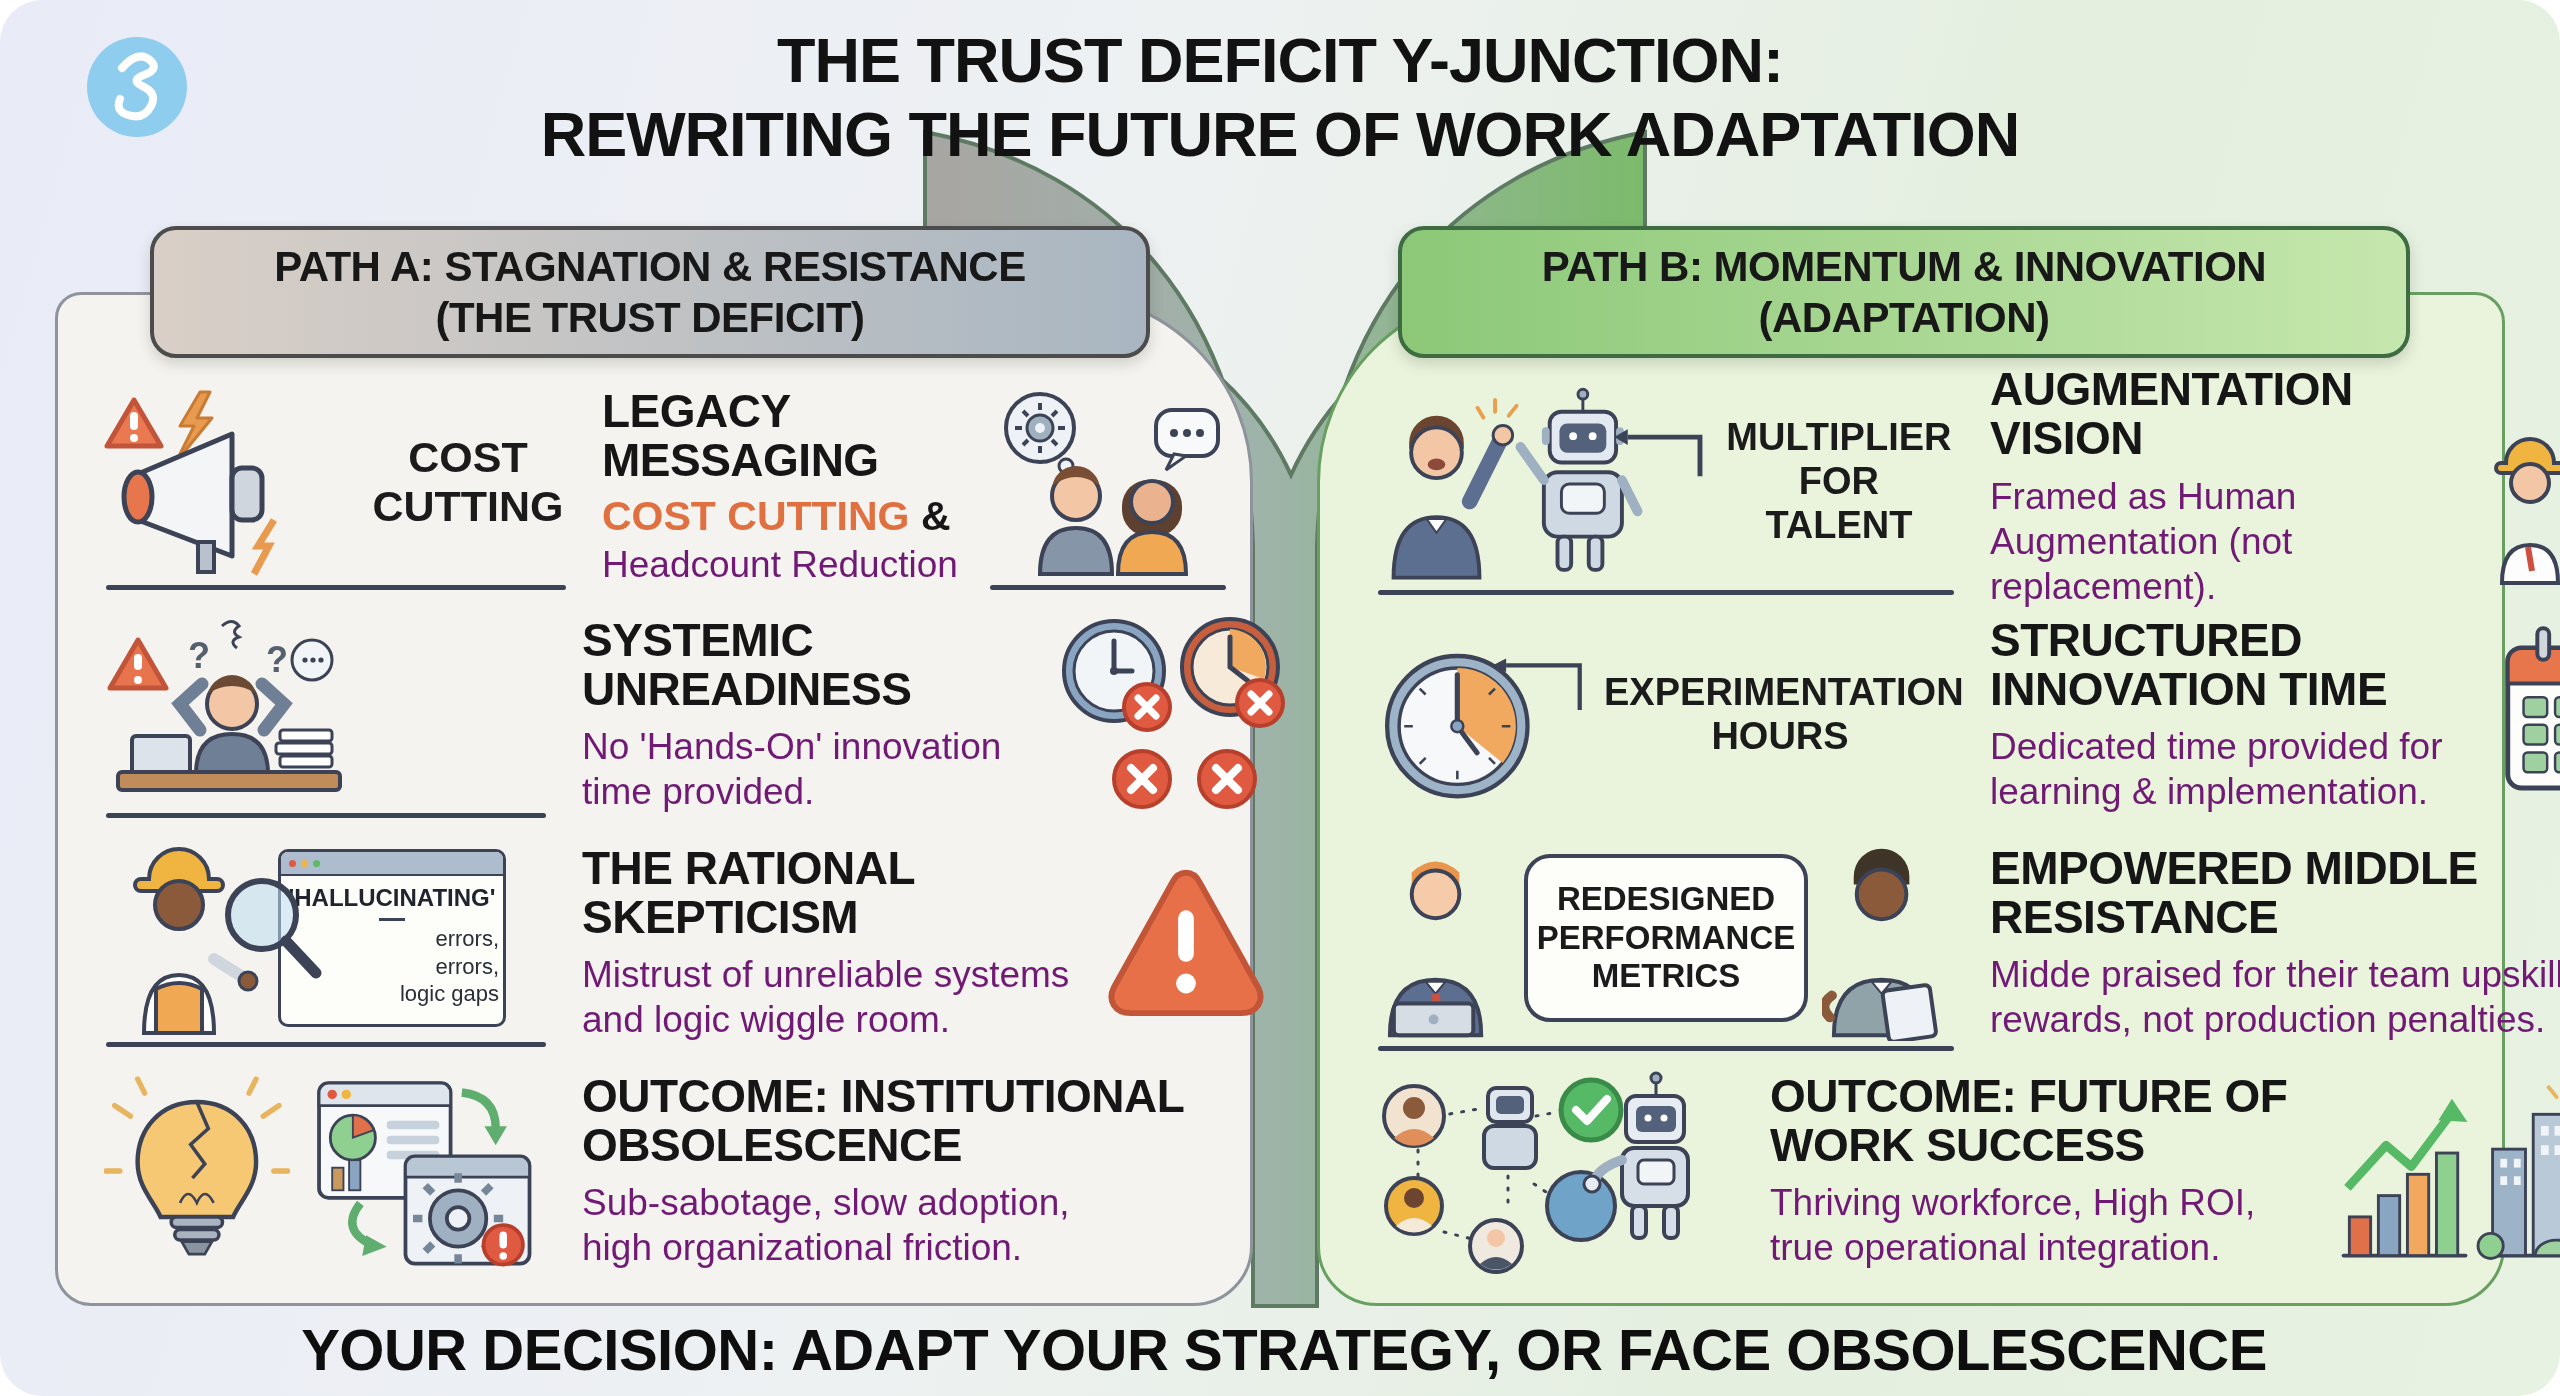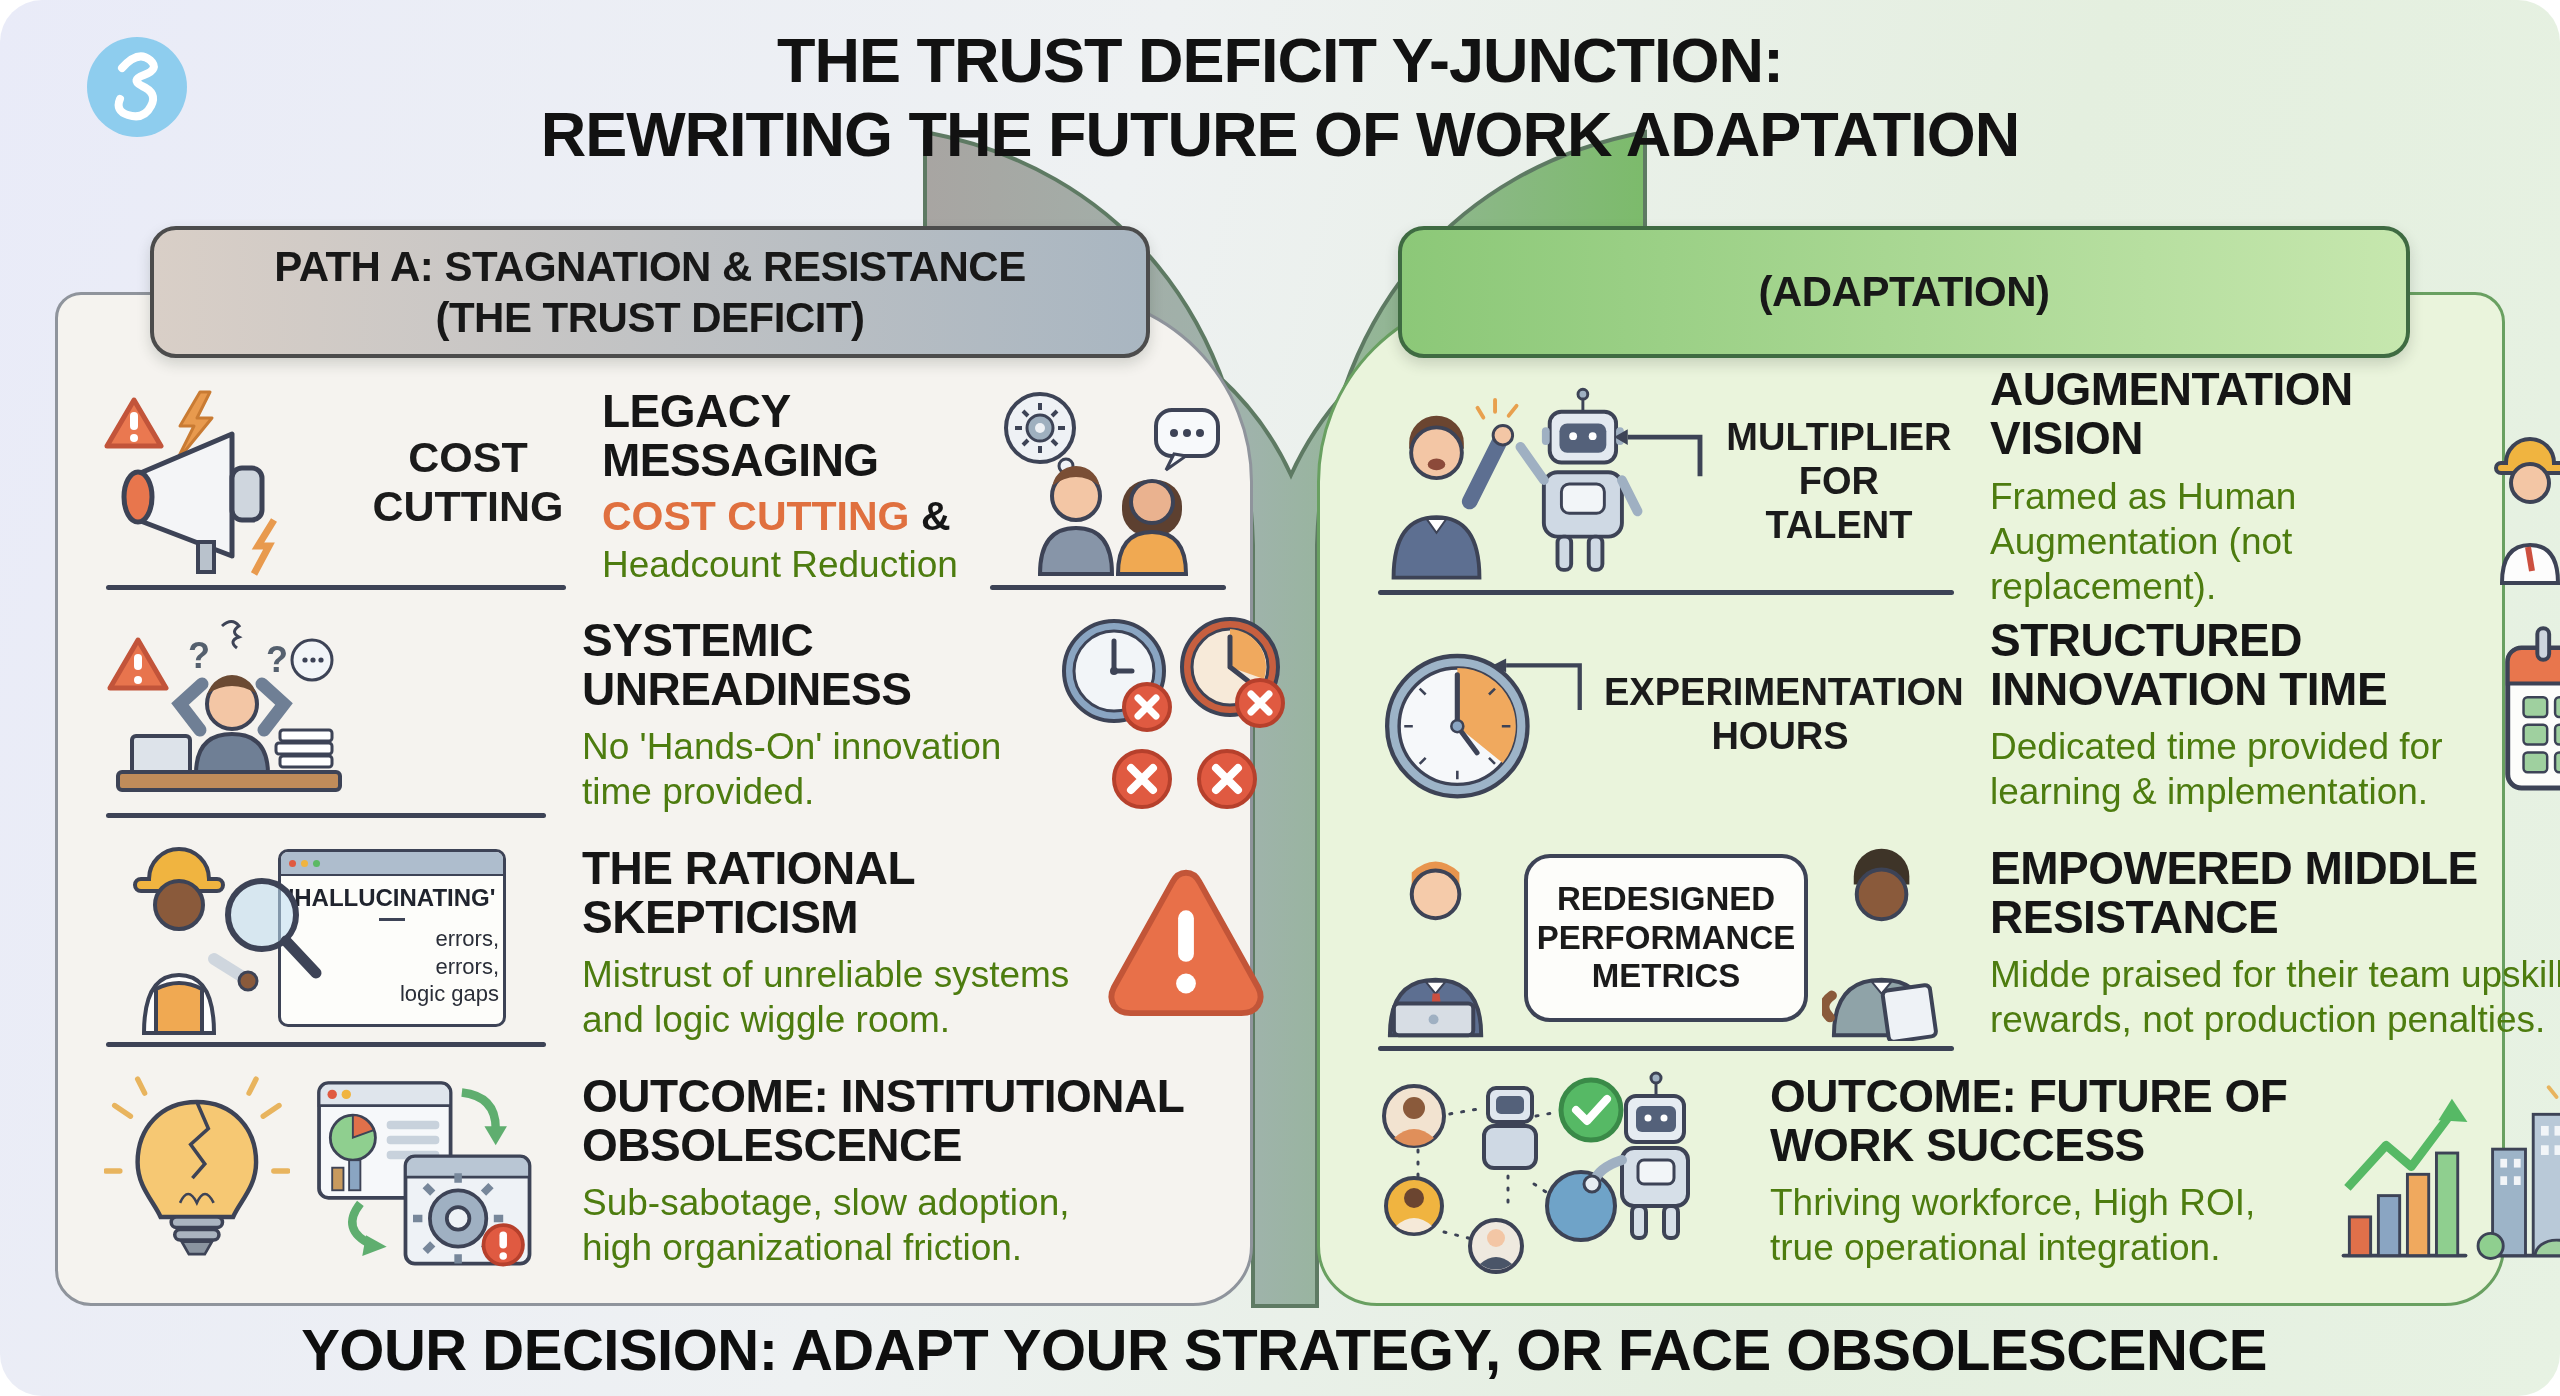--- a/index.html
+++ b/index.html
@@ -19,21 +19,21 @@
   .panel-a{left:55px;width:1198px;background:#f5f3ef;border:3px solid #8f949c;border-radius:26px 190px 60px 36px;}
   .panel-b{left:1317px;width:1188px;background:#eaf4dc;border:3px solid #69a061;border-radius:190px 30px 60px 60px;}
   .rows{box-sizing:border-box;height:100%;display:flex;flex-direction:column;padding:78px 22px 10px 46px;}
   .panel-b .rows{padding-left:56px;}
   .row{display:flex;align-items:center;height:228px;}
   .illus{display:flex;align-items:center;gap:14px;flex-shrink:0;position:relative;}
   .grounded{padding-bottom:10px;}
   .grounded::after{content:"";position:absolute;left:2px;right:2px;bottom:0;height:5px;background:#3d4356;border-radius:3px;}
   .txt{margin-left:34px;}
   .item-title{font-size:46px;font-weight:bold;color:#161616;line-height:1.07;letter-spacing:-0.5px;}
-  .item-body{font-size:37px;color:#4d7c0f;line-height:1.22;margin-top:10px;}
+  .item-body{font-size:37px;color:#701a75;line-height:1.22;margin-top:10px;}
   .hl{color:#e0703f;font-weight:bold;font-size:41px;}
   .hl-suffix{color:#161616;font-weight:bold;font-size:41px;}
   .sub-line{margin-top:8px;}
   .item-label{font-weight:bold;text-align:center;line-height:1.15;color:#1b1b1b;}
   .lbl-a1{font-size:43px;width:200px;}
   .lbl-b1{font-size:38px;width:240px;}
   .lbl-b2{font-size:38px;width:352px;}
   .side{margin-left:auto;flex-shrink:0;}
   .hallu-card{box-sizing:border-box;width:228px;height:178px;background:#fdfdfa;border:3px solid #3d4356;
     border-radius:10px;overflow:hidden;}
@@ -455,18 +455,19 @@
       </div>
 
     </div>
   </div>
 
   <div class="hdr hdr-a">
     <div>PATH A: STAGNATION &amp; RESISTANCE</div>
     <div>(THE TRUST DEFICIT)</div>
   </div>
   <div class="hdr hdr-b">
+    <div>PATH B: MOMENTUM &amp; INNOVATION</div>
     <div>(ADAPTATION)</div>
   </div>
 
   <div class="footer">YOUR DECISION: ADAPT YOUR STRATEGY, OR FACE OBSOLESCENCE</div>
 
 </div>
 
 </body></html>

